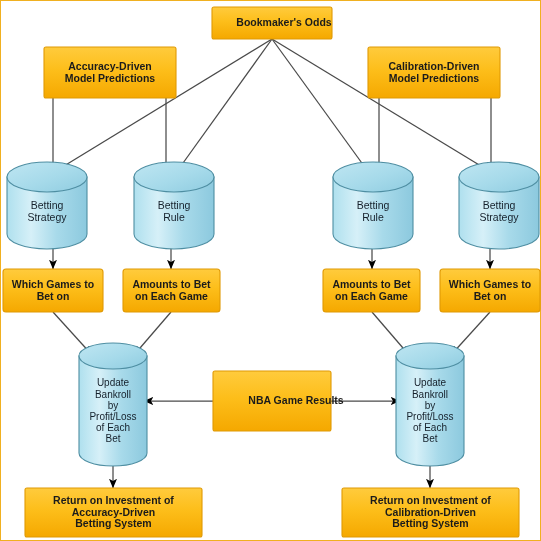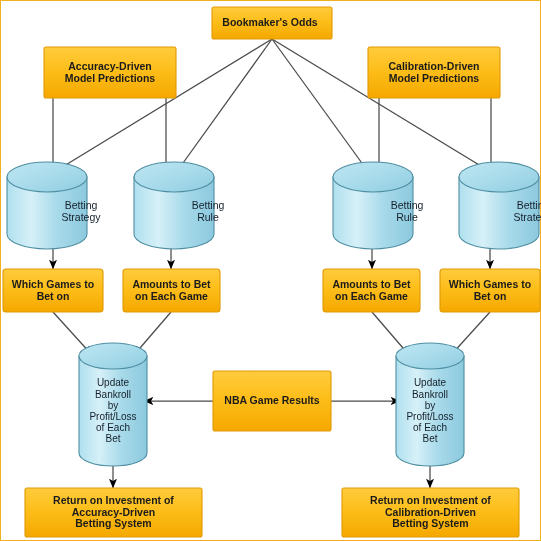--- a/index.html
+++ b/index.html
@@ -20,21 +20,21 @@
   .node-label{
     position:absolute;z-index:3;
     display:flex;align-items:center;justify-content:center;
     text-align:center;
     line-height:1.12;
     color:#1b1b1b;
     pointer-events:none;
     white-space:pre-line;
   }
   .lbl-box{font-size:10.5px;font-weight:bold;}
-  .lbl-cyl{font-size:10.5px;font-weight:normal;color:#15202b;margin-left:34px;}
+  .lbl-cyl{font-size:10.5px;font-weight:normal;color:#15202b;}
   .lbl-cyl-small{font-size:10px;font-weight:normal;color:#15202b;}
   .hit{position:absolute;z-index:4;background:transparent;}
 </style>
 </head>
 <body>
 
 <div id="canvas">
 
   <svg class="layer" id="edges" viewBox="0 0 541 541">
     <defs>
@@ -144,21 +144,21 @@
         <ellipse cx="112" cy="355" rx="34" ry="13" fill="url(#gCylTop)"></ellipse>
       </g>
 
       <g>
         <path d="M395,355 L395,452 A34,13 0 0 0 463,452 L463,355 Z" fill="url(#gCylBody)"></path>
         <ellipse cx="429" cy="355" rx="34" ry="13" fill="url(#gCylTop)"></ellipse>
       </g>
     </g>
   </svg>
 
-  <div class="node-label lbl-box" style="left:209px;top:6px;width:120px;height:32px;">Bookmaker's Odds</div>
+  <div class="node-label lbl-box" style="left:223px;top:6px;width:120px;height:32px;">Bookmaker's Odds</div>
 
   <div class="node-label lbl-box" style="left:43px;top:46px;width:132px;height:51px;">Accuracy-Driven
 Model Predictions</div>
 
   <div class="node-label lbl-box" style="left:367px;top:46px;width:132px;height:51px;">Calibration-Driven
 Model Predictions</div>
 
   <div class="node-label lbl-cyl" style="left:6px;top:186px;width:80px;height:50px;">Betting
 Strategy</div>
 
@@ -190,21 +190,21 @@
 of Each
 Bet</div>
 
   <div class="node-label lbl-cyl-small" style="left:393px;top:364px;width:72px;height:92px;">Update
 Bankroll
 by
 Profit/Loss
 of Each
 Bet</div>
 
-  <div class="node-label lbl-box" style="left:212px;top:370px;width:118px;height:60px;">NBA Game Results</div>
+  <div class="node-label lbl-box" style="left:212px;top:370px;width:118px;height:60px;padding-left:24px;">NBA Game Results</div>
 
   <div class="node-label lbl-box" style="left:24px;top:487px;width:177px;height:49px;">Return on Investment of
 Accuracy-Driven
 Betting System</div>
 
   <div class="node-label lbl-box" style="left:341px;top:487px;width:177px;height:49px;">Return on Investment of
 Calibration-Driven
 Betting System</div>
 
   <div class="hit" style="left:211px;top:6px;width:120px;height:32px;"></div>

